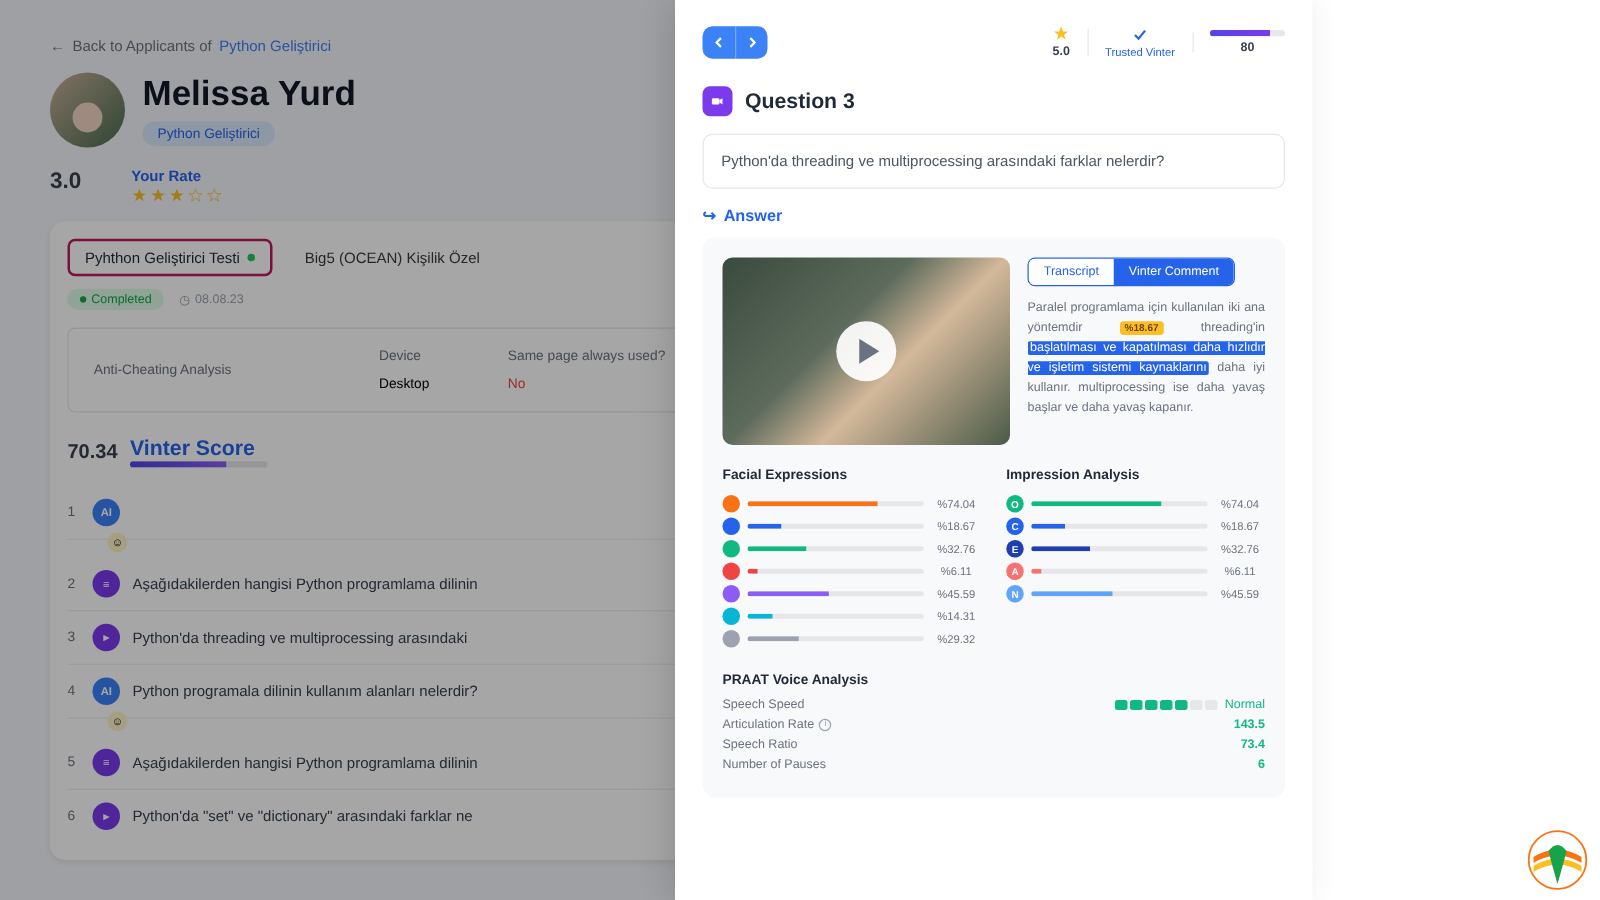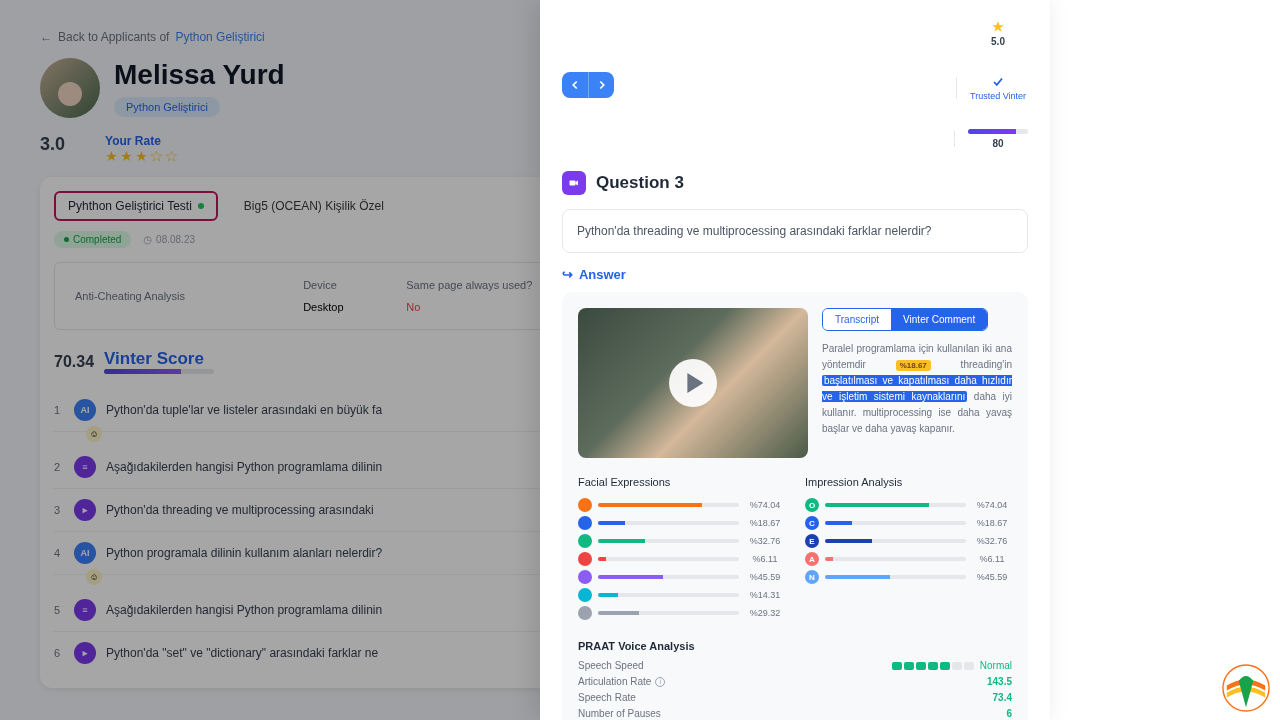--- a/index.html
+++ b/index.html
@@ -75,21 +75,21 @@
 
 .right-panel {
   position:absolute; left:540px; top:0; width:510px; height:720px; background:#fff;
   box-shadow: -6px 0 24px rgba(0,0,0,0.12); padding:20px 22px; overflow:hidden;
 }
 .rp-header { display:flex; justify-content:space-between; align-items:center; margin-bottom:22px; }
 .nav-btns { display:flex; background:#3b82f6; border-radius:8px; overflow:hidden; }
 .nav-btn { width:26px; height:26px; display:flex; align-items:center; justify-content:center; color:#fff; cursor:pointer; }
 .nav-btn + .nav-btn { border-left:1px solid rgba(255,255,255,0.3); }
 
-.metrics { display:flex; gap:28px; align-items:center;flex-direction:column; }
+.metrics { display:flex; gap:28px; align-items:center; }
 .metric { text-align:center; font-size:10px; color:#6b7280; position:relative; }
 .metric + .metric::before { content:''; position:absolute; left:-14px; top:2px; bottom:2px; width:1px; background:#e5e7eb; }
 .metric-icon { display:block; margin:0 auto 2px; }
 .metric-label { font-size:9px; }
 .metric-val { font-size:10px; color:#374151; font-weight:600; }
 .trusted { color:#2563eb; }
 .prog-bar { width:60px; height:5px; background:#e5e7eb; border-radius:3px; overflow:hidden; position:relative; margin:0 auto 4px; }
 .prog-bar::after { content:''; position:absolute; left:0; top:0; bottom:0; width:80%; background:linear-gradient(90deg,#4f46e5,#7c3aed); }
 
 .q-header { display:flex; align-items:center; gap:10px; margin-bottom:14px; }
@@ -111,21 +111,21 @@
 .tab-pills { display:flex; border:1px solid #2563eb; border-radius:6px; overflow:hidden; margin-bottom:10px; width:fit-content; }
 .tab-pill { font-size:10px; padding:5px 12px; cursor:pointer; }
 .tab-pill.active { background:#fff; color:#2563eb; font-weight:400; }
 .tab-pill.inactive { background:#2563eb; color:#fff; }
 .transcript-text { font-size:10px; color:#6b7280; line-height:1.6; text-align:justify; }
 .hl { background:#2563eb; color:#fff; padding:0 2px; border-radius:2px; }
 .hl-badge { background:#fbbf24; color:#713f12; font-size:8px; font-weight:700; padding:1px 4px; border-radius:3px; }
 
 .analysis-row { display:flex; gap:20px; margin-bottom:16px; }
 .analysis-col { flex:1; }
-.ana-title { font-size:11px; font-weight:400; color:#1f2937; margin-bottom:10px; }
+.ana-title { font-size:11px; font-weight:700; color:#1f2937; margin-bottom:10px; }
 .exp-row { display:flex; align-items:center; gap:6px; margin-bottom:4px; }
 .exp-dot { width:14px; height:14px; border-radius:50%; flex-shrink:0; font-size:8px; color:#fff; display:flex; align-items:center; justify-content:center; font-weight:700; }
 .exp-bar { flex:1; height:4px; background:#e5e7eb; border-radius:2px; position:relative; overflow:hidden; }
 .exp-fill { position:absolute; left:0; top:0; bottom:0; }
 .exp-val { font-size:9px; color:#6b7280; width:40px; text-align:center; }
 
 .praat { }
 .praat-title { font-size:11px; font-weight:700; color:#1f2937; margin-bottom:8px; }
 .praat-row { display:flex; align-items:center; justify-content:space-between; font-size:10px; color:#6b7280; margin-bottom:5px; }
 .praat-label { display:flex; align-items:center; gap:4px; }
@@ -257,21 +257,20 @@
                 <path d="M12 2l2.6 7h7l-5.7 4.3 2.2 7-6.1-4.5-6.1 4.5 2.2-7L2 9h7z"></path>
               </svg>
           </div>
         </div>
       </div>
 
       <div class="q-list" id="q-list">
           <div class="q-row">
             <span class="q-num">1</span>
     <span class="q-chip ai">AI</span>
-    <span class="q-text">Python'da tuple'lar ve listeler arasındaki en büyük fa</span>
           </div>
           <div class="face-dot">☺</div>
           <div class="q-row">
             <span class="q-num">2</span>
     <span class="q-chip list">≡</span>
     <span class="q-text">Aşağıdakilerden hangisi Python programlama dilinin</span>
           </div>
           <div class="q-row">
             <span class="q-num">3</span>
     <span class="q-chip cam">▸</span>
@@ -480,21 +479,21 @@
             </div>
           <span class="normal">Normal</span>
         </div>
       </div>
       <div id="praat-rows">
           <div class="praat-row">
             <div class="praat-label">Articulation Rate <span class="info-icon">i</span></div>
     <div class="praat-val">143.5</div>
           </div>
           <div class="praat-row">
-            <div class="praat-label">Speech Rate</div>
+            <div class="praat-label">Speech Ratio</div>
     <div class="praat-val">73.4</div>
           </div>
           <div class="praat-row">
             <div class="praat-label">Number of Pauses</div>
     <div class="praat-val">6</div>
           </div>
         </div>
     </div>
   </div>
 </div>

